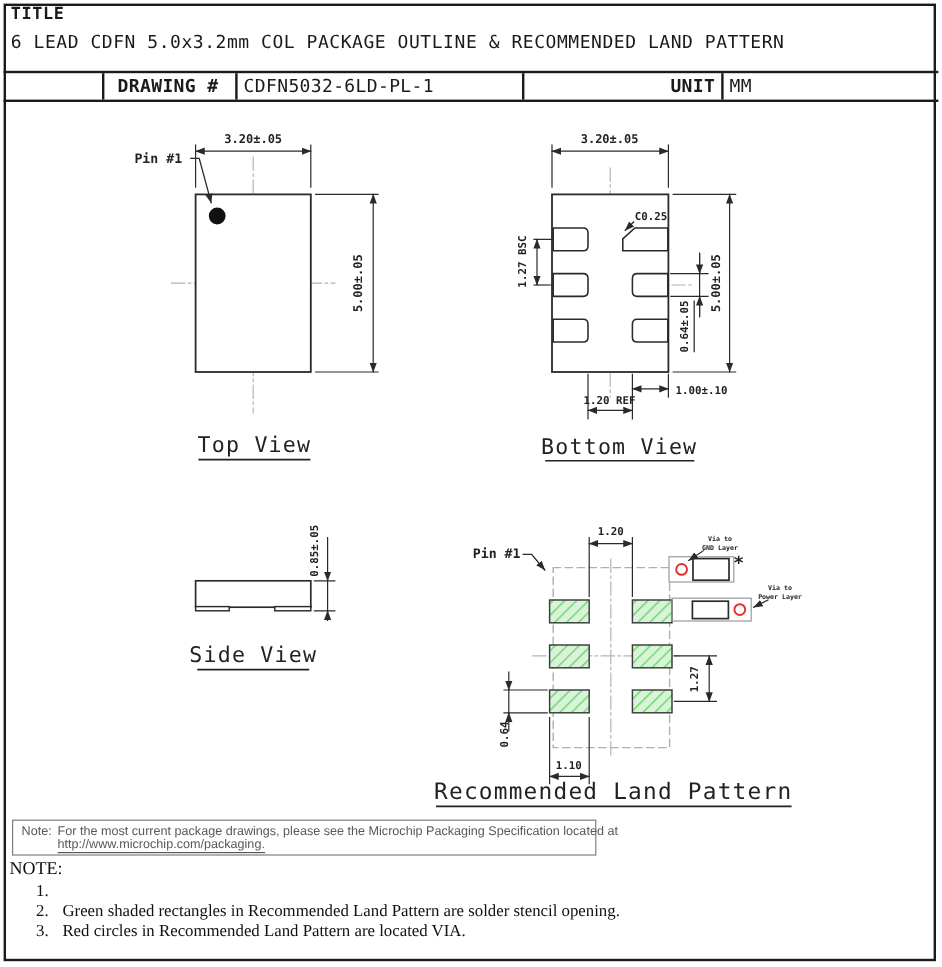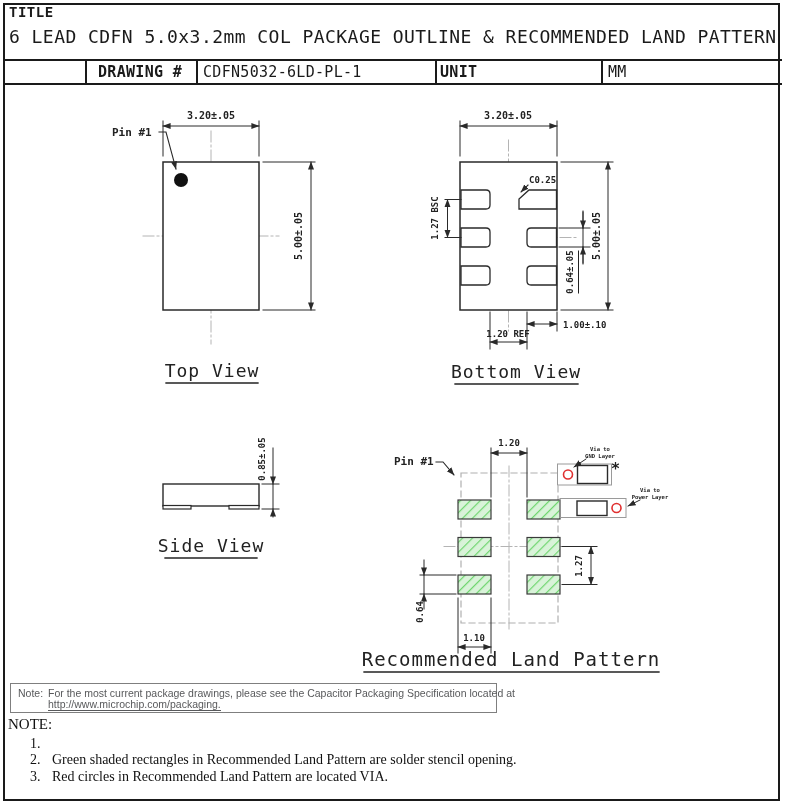--- a/index.html
+++ b/index.html
@@ -2,21 +2,21 @@
 <html><head>
 <meta charset="utf-8">
 <style>
   html,body{margin:0;padding:0;background:#ffffff;}
   .page{position:relative;width:785px;height:806px;background:#fff;overflow:hidden;
         font-family:"DejaVu Sans Mono","Liberation Mono",monospace;color:#1a1a1a;}
   .page-border{position:absolute;left:3px;top:3px;width:777px;height:798px;
         border:2px solid #1a1a1a;box-sizing:border-box;}
   
   .title-label{position:absolute;left:9px;top:4px;font-size:14px;font-weight:bold;letter-spacing:.5px;}
-  .title-text{position:absolute;left:9px;top:26px;font-size:18px;letter-spacing:.45px;white-space:nowrap;}
+  .title-text{position:absolute;left:9px;top:26px;font-size:15px;letter-spacing:.45px;white-space:nowrap;}
   .hrule{position:absolute;left:3px;width:779px;height:2px;background:#1a1a1a;}
   .vline{position:absolute;top:61px;height:22px;width:2px;background:#1a1a1a;}
   .cell-text{position:absolute;top:63px;font-size:15px;white-space:nowrap;letter-spacing:.3px;}
   .bold{font-weight:bold;}
   
   svg.drawing{position:absolute;left:0;top:0;}
   svg text{font-family:"DejaVu Sans Mono","Liberation Mono",monospace;fill:#222;}
   .dimtxt{font-size:10px;font-weight:bold;}
   .dimtxt-s{font-size:9px;font-weight:bold;}
   .viewlbl{font-size:18px;letter-spacing:1px;}
@@ -47,21 +47,21 @@
   <div class="title-label bold">TITLE</div>
   <div class="title-text">6 LEAD CDFN 5.0x3.2mm COL PACKAGE OUTLINE &amp; RECOMMENDED LAND PATTERN</div>
   <div class="hrule" style="top:59px"></div>
   <div class="hrule" style="top:83px"></div>
   <div class="vline" style="left:85px"></div>
   <div class="vline" style="left:196px"></div>
   <div class="vline" style="left:435px"></div>
   <div class="vline" style="left:601px"></div>
   <div class="cell-text bold" style="left:88px;width:104px;text-align:center">DRAWING #</div>
   <div class="cell-text" style="left:203px">CDFN5032-6LD-PL-1</div>
-  <div class="cell-text bold" style="left:440px;width:156px;text-align:left">UNIT</div>
+  <div class="cell-text bold" style="left:440px;width:156px;text-align:right">UNIT</div>
   <div class="cell-text" style="left:608px">MM</div>
 
   <svg class="drawing" width="785" height="806" viewBox="0 0 785 806">
     <defs>
       <marker id="arr" markerWidth="8" markerHeight="8" refX="7.6" refY="4" orient="auto-start-reverse" markerUnits="userSpaceOnUse">
         <path d="M0,1 L8,4 L0,7 Z" fill="#2a2a2a"></path>
       </marker>
       <pattern id="hatch" width="7" height="7" patternUnits="userSpaceOnUse" patternTransform="rotate(45)">
         <rect width="7" height="7" fill="#d9f3d9"></rect>
         <line x1="0" y1="0" x2="0" y2="7" stroke="#6fd66f" stroke-width="2.4"></line>
@@ -194,21 +194,21 @@
       <text x="650" y="499" text-anchor="middle" class="vialbl">Power Layer</text>
       <line x1="640" y1="500" x2="628" y2="506" stroke="#2a2a2a" stroke-width="1" marker-end="url(#arr)"></line>
 
       <text x="511" y="666" text-anchor="middle" class="viewlbl" style="font-size:19px">Recommended Land Pattern</text>
       <line x1="364" y1="672" x2="659" y2="672" stroke="#222" stroke-width="1.3"></line>
     </g>
   </svg>
 
   <div class="note-box">
     <span class="note-box-label">Note:</span>
-    <span class="note-box-line1">For the most current package drawings, please see the Capacitor Packaging Specification located at</span>
+    <span class="note-box-line1">For the most current package drawings, please see the Microchip Packaging Specification located at</span>
     <span class="note-box-line2">http://www.microchip.com/packaging.</span>
   </div>
 
   <div class="notes">
     <div class="notes-heading">NOTE:</div>
     <div class="note-items">
       <div class="note-item">
         <span class="note-num">1.</span>
       </div>
       <div class="note-item">

